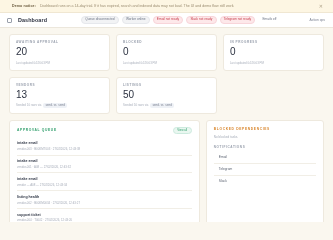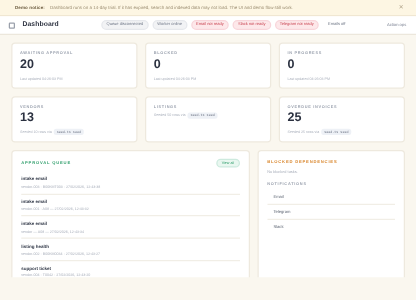--- a/index.html
+++ b/index.html
@@ -56,21 +56,21 @@
     background: #ffffff;
     border: .6px solid #eee9de;
     border-radius: 3px;
     padding: 5px 6px 5px 6px;
     min-height: 34px;
   }
   .card-label {
     font-size: 3.1px; letter-spacing: .55px; color: #9aa1ae;
     text-transform: uppercase; font-weight: bold; white-space: nowrap;
   }
-  .card-value { font-size: 10px; font-weight: bold; color: #2b3140; margin-top: 3px; line-height: 1; }
+  .card-value { font-size: 10px; font-weight: normal; color: #2b3140; margin-top: 3px; line-height: 1; }
   .card-foot { font-size: 2.9px; color: #a9afbb; margin-top: 3.5px; display: flex; align-items: center; gap: 2px; white-space: nowrap; }
   .chip {
     background: #eef1f6; color: #6b7governmental; color: #6b7384;
     border-radius: 2px; padding: .8px 2px; font-family: "Liberation Mono", monospace;
     font-size: 2.7px;
   }
 
   
   .panels { display: grid; grid-template-columns: 1fr 0.62fr; gap: 6px; margin-top: 6px; }
   .panel {
@@ -162,30 +162,23 @@
       <div class="card">
         <div class="card-label">VENDORS</div>
         <div class="card-value">13</div>
         <div class="card-foot">
           <span>Seeded 10 rows via</span>
           <span class="chip">seed.ts seed</span>
         </div>
       </div>
       <div class="card">
         <div class="card-label">LISTINGS</div>
+        <div class="card-value">50</div>
         <div class="card-foot">
           <span>Seeded 50 rows via</span>
-          <span class="chip">seed.ts seed</span>
-        </div>
-      </div>
-      <div class="card">
-        <div class="card-label">OVERDUE INVOICES</div>
-        <div class="card-value">25</div>
-        <div class="card-foot">
-          <span>Seeded 25 rows via</span>
           <span class="chip">seed.ts seed</span>
         </div>
       </div>
     </div>
 
     <div class="panels">
 
       <div class="panel">
         <div class="panel-head">
           <span class="panel-title green">APPROVAL QUEUE</span>

